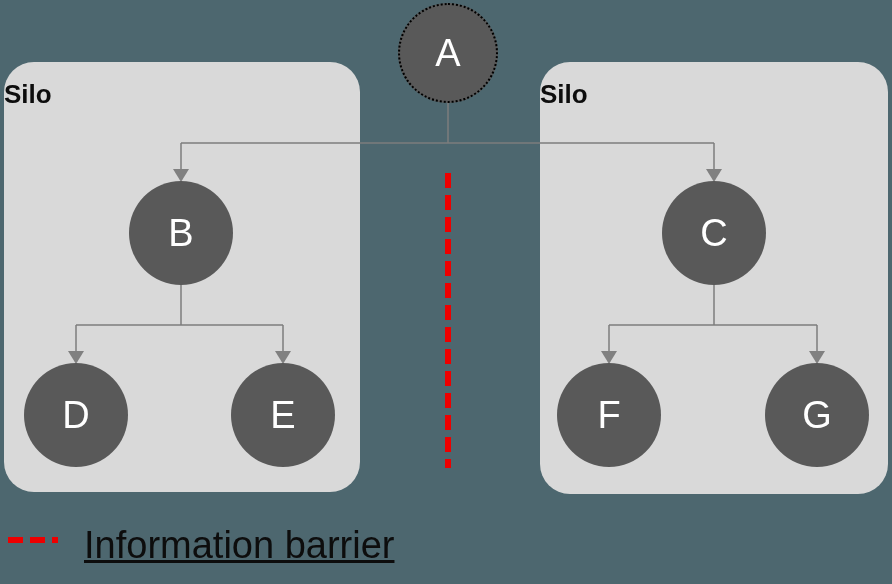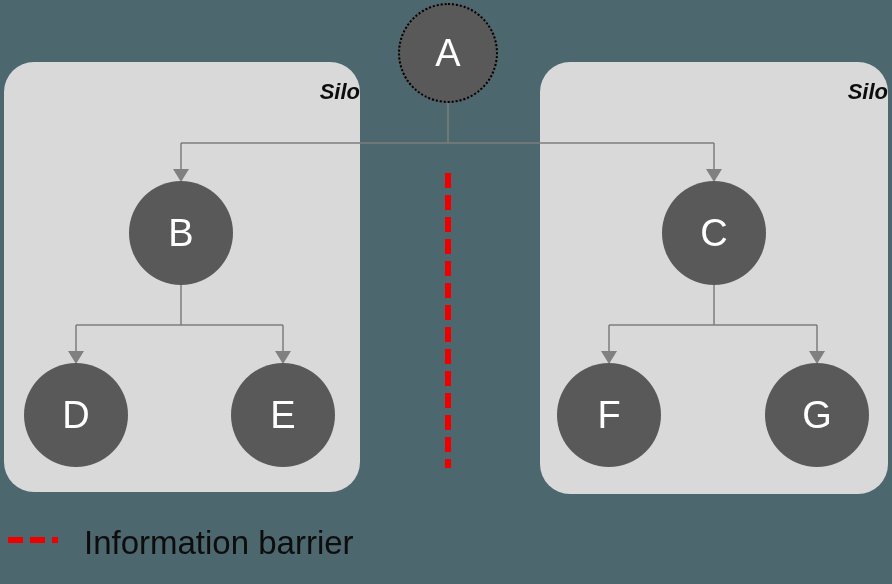--- a/index.html
+++ b/index.html
@@ -23,25 +23,24 @@
   }
   .silo {
     position: absolute;
     background: var(--silo-fill);
     border-radius: 30px;
   }
   .silo-left  { left: 4px;   top: 62px; width: 356px; height: 430px; }
   .silo-right { left: 540px; top: 62px; width: 348px; height: 432px; }
   .silo-title {
     position: absolute;
-    text-align: right;
-    font-size: 22px;
+    text-align: left;
+    font-size: 26px;
     line-height: 1;
     font-weight: bold;
-    font-style: italic;
     color: var(--text);
   }
   .silo-title-left  { left: 4px;   top: 81px; width: 356px; }
   .silo-title-right { left: 540px; top: 81px; width: 348px; }
   .edges-svg {
     position: absolute;
     left: 0; top: 0;
     width: 892px; height: 584px;
   }
   .node {
@@ -64,23 +63,24 @@
   .node-b { left: 129px; top: 181px; }
   .node-c { left: 662px; top: 181px; }
   .node-d { left: 24px;  top: 363px; }
   .node-e { left: 231px; top: 363px; }
   .node-f { left: 557px; top: 363px; }
   .node-g { left: 765px; top: 363px; }
   .legend-label {
     position: absolute;
     left: 84px;
     top: 526px;
-    font-size: 33px;
+    font-size: 38px;
     line-height: 1;
     color: var(--text);
+    text-decoration: underline;
   }
 </style>
 </head>
 <body>
 
 <div class="stage">
 
   <div class="silo silo-left"></div>
   <div class="silo silo-right"></div>
 

